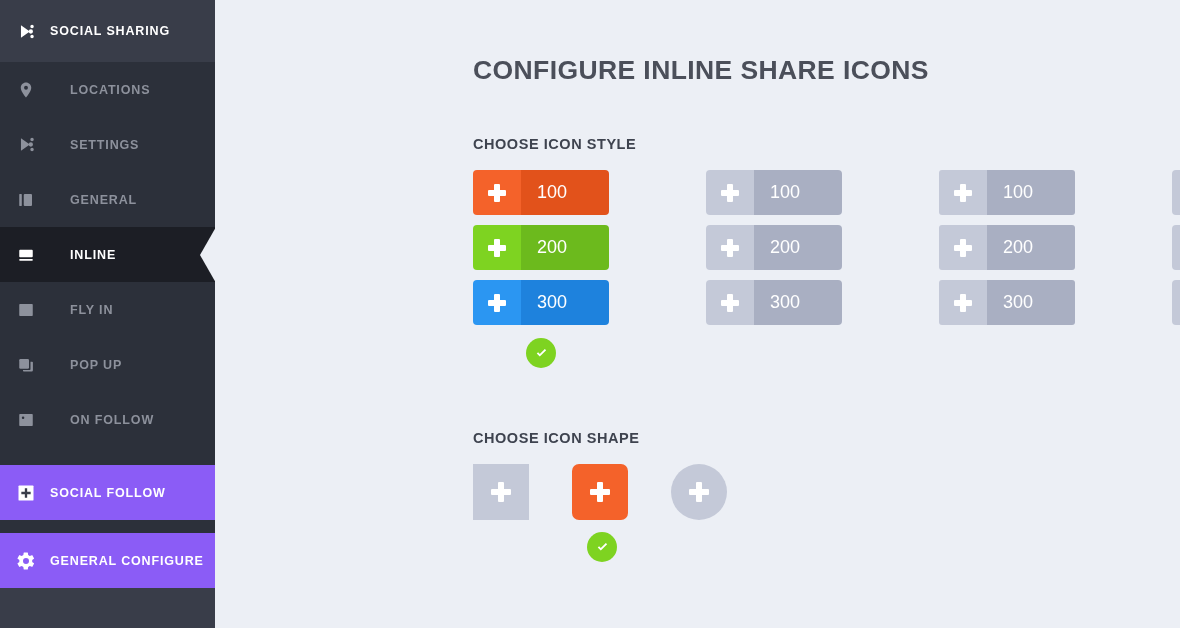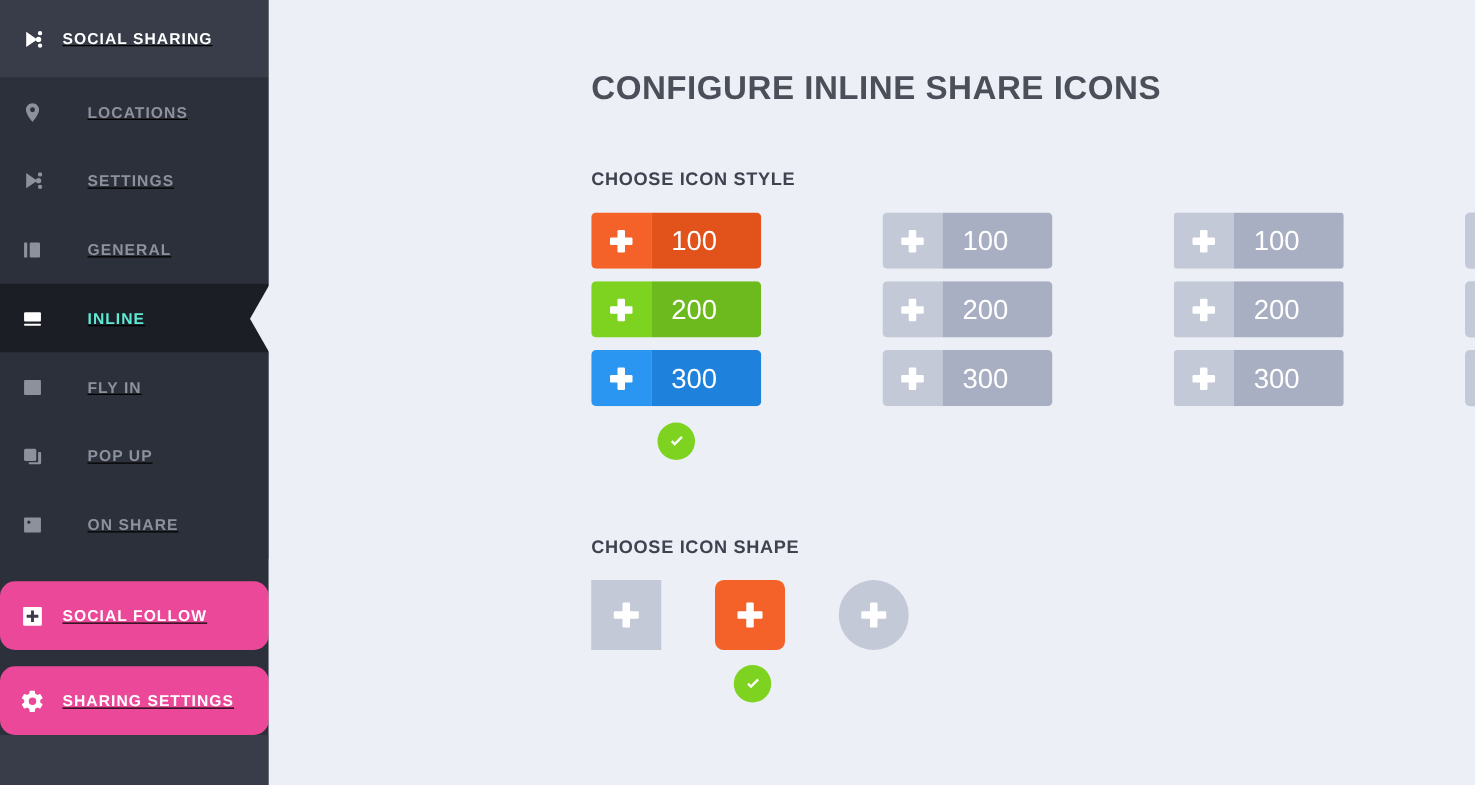--- a/index.html
+++ b/index.html
@@ -25,21 +25,20 @@
     position: relative;
   }
 
   .nav-item {
     display: flex;
     align-items: center;
     height: 55px;
     padding-left: 9px;
     position: relative;
     cursor: pointer;
-    text-decoration: underline;
   }
 
   .nav-item .nav-icon {
     width: 34px;
     flex: 0 0 34px;
     display: flex;
     align-items: center;
     justify-content: center;
     margin-right: 7px;
   }
@@ -63,38 +62,37 @@
   .nav-item.level-sub {
     background: #2c303a;
   }
   .nav-item.level-sub .nav-label { color: #8d919c; font-weight: bold; padding-left: 20px; }
   .nav-item.level-sub .nav-icon svg { fill: #8d919c; }
 
   
   .nav-item.active {
     background: #1c1e25;
   }
-  .nav-item.active .nav-label { color: #5eead4; }
+  .nav-item.active .nav-label { color: #ffffff; }
   .nav-item.active .nav-icon svg { fill: #ffffff; }
 
   .nav-arrow {
     position: absolute;
     right: -1px;
     top: 50%;
     transform: translateY(-50%);
     width: 0; height: 0;
     border-top: 28px solid transparent;
     border-bottom: 28px solid transparent;
     border-right: 16px solid #eceff5;
   }
 
   
   .nav-item.level-main {
-    background: #ec4899;
-    border-radius: 12px;
+    background: #8b5cf6;
   }
   .nav-item.level-main .nav-label { color: #ffffff; }
   .nav-item.level-main .nav-icon svg { fill: #ffffff; }
 
   #sidebar-bottom-fill {
     background: #393d49;
     flex: 1 1 auto;
   }
 
   #sidebar-inner {
@@ -156,21 +154,21 @@
     display: flex;
     align-items: center;
     justify-content: center;
   }
 
   .style-btn .sb-count {
     flex: 1 1 auto;
     display: flex;
     align-items: center;
     padding-left: 16px;
-    font-size: 22px;
+    font-size: 18px;
     color: #ffffff;
     font-weight: normal;
   }
 
   .style-btn .plus {
     width: 18px; height: 18px;
     position: relative;
   }
   .style-btn .plus::before,
   .style-btn .plus::after {
@@ -338,40 +336,40 @@
       </span>
       <span class="nav-label">POP UP</span>
     </div>
 
     <div class="nav-item level-sub">
       <span class="nav-icon">
         <svg width="18" height="18" viewBox="0 0 24 24">
             <path d="M4 4 h16 a1 1 0 0 1 1 1 v14 a1 1 0 0 1 -1 1 H4 a1 1 0 0 1 -1 -1 V5 a1 1 0 0 1 1 -1 z M5 18 l4.6-5.6 3.1 3.4 2.4-2.6 3.9 4.8 z M8.1 7.3 a1.7 1.7 0 1 0 0 3.4 a1.7 1.7 0 0 0 0 -3.4 z"></path>
           </svg>
       </span>
-      <span class="nav-label">ON SHARE</span>
+      <span class="nav-label">ON FOLLOW</span>
     </div>
 
     <div class="nav-item level-main" style="margin-top:18px;">
       <span class="nav-icon">
         <svg width="20" height="20" viewBox="0 0 24 24">
             <path d="M4 3 h16 a1 1 0 0 1 1 1 v16 a1 1 0 0 1 -1 1 H4 a1 1 0 0 1 -1 -1 V4 a1 1 0 0 1 1 -1 z" fill="#fff"></path>
             <path d="M10.6 6.4 h2.8 v4.2 h4.2 v2.8 h-4.2 v4.2 h-2.8 v-4.2 H6.4 v-2.8 h4.2 z" fill="#393d49"></path>
           </svg>
       </span>
       <span class="nav-label">SOCIAL FOLLOW</span>
     </div>
 
     <div class="nav-item level-main" style="margin-top:13px;">
       <span class="nav-icon">
         <svg width="20" height="20" viewBox="0 0 24 24">
             <path d="M19.4 13.1 a7.7 7.7 0 0 0 0 -2.2 l2.1 -1.6 a0.5 0.5 0 0 0 0.1 -0.65 l-2 -3.45 a0.5 0.5 0 0 0 -0.6 -0.22 l-2.5 1 a7.5 7.5 0 0 0 -1.9 -1.1 l-0.38 -2.65 a0.5 0.5 0 0 0 -0.5 -0.43 h-4 a0.5 0.5 0 0 0 -0.5 0.43 l-0.38 2.65 a7.5 7.5 0 0 0 -1.9 1.1 l-2.5 -1 a0.5 0.5 0 0 0 -0.6 0.22 l-2 3.45 a0.5 0.5 0 0 0 0.1 0.65 l2.1 1.6 a7.7 7.7 0 0 0 0 2.2 l-2.1 1.6 a0.5 0.5 0 0 0 -0.1 0.65 l2 3.45 a0.5 0.5 0 0 0 0.6 0.22 l2.5 -1 a7.5 7.5 0 0 0 1.9 1.1 l0.38 2.65 a0.5 0.5 0 0 0 0.5 0.43 h4 a0.5 0.5 0 0 0 0.5 -0.43 l0.38 -2.65 a7.5 7.5 0 0 0 1.9 -1.1 l2.5 1 a0.5 0.5 0 0 0 0.6 -0.22 l2 -3.45 a0.5 0.5 0 0 0 -0.1 -0.65 z M12 15.6 a3.6 3.6 0 1 1 0 -7.2 a3.6 3.6 0 0 1 0 7.2 z"></path>
           </svg>
       </span>
-      <span class="nav-label">SHARING SETTINGS</span>
+      <span class="nav-label">GENERAL CONFIGURE</span>
     </div>
 
     <div id="sidebar-bottom-fill"></div>
   </div>
 </div>
 
 <div id="main">
 
   <h1 id="page-title">CONFIGURE INLINE SHARE ICONS</h1>
 

